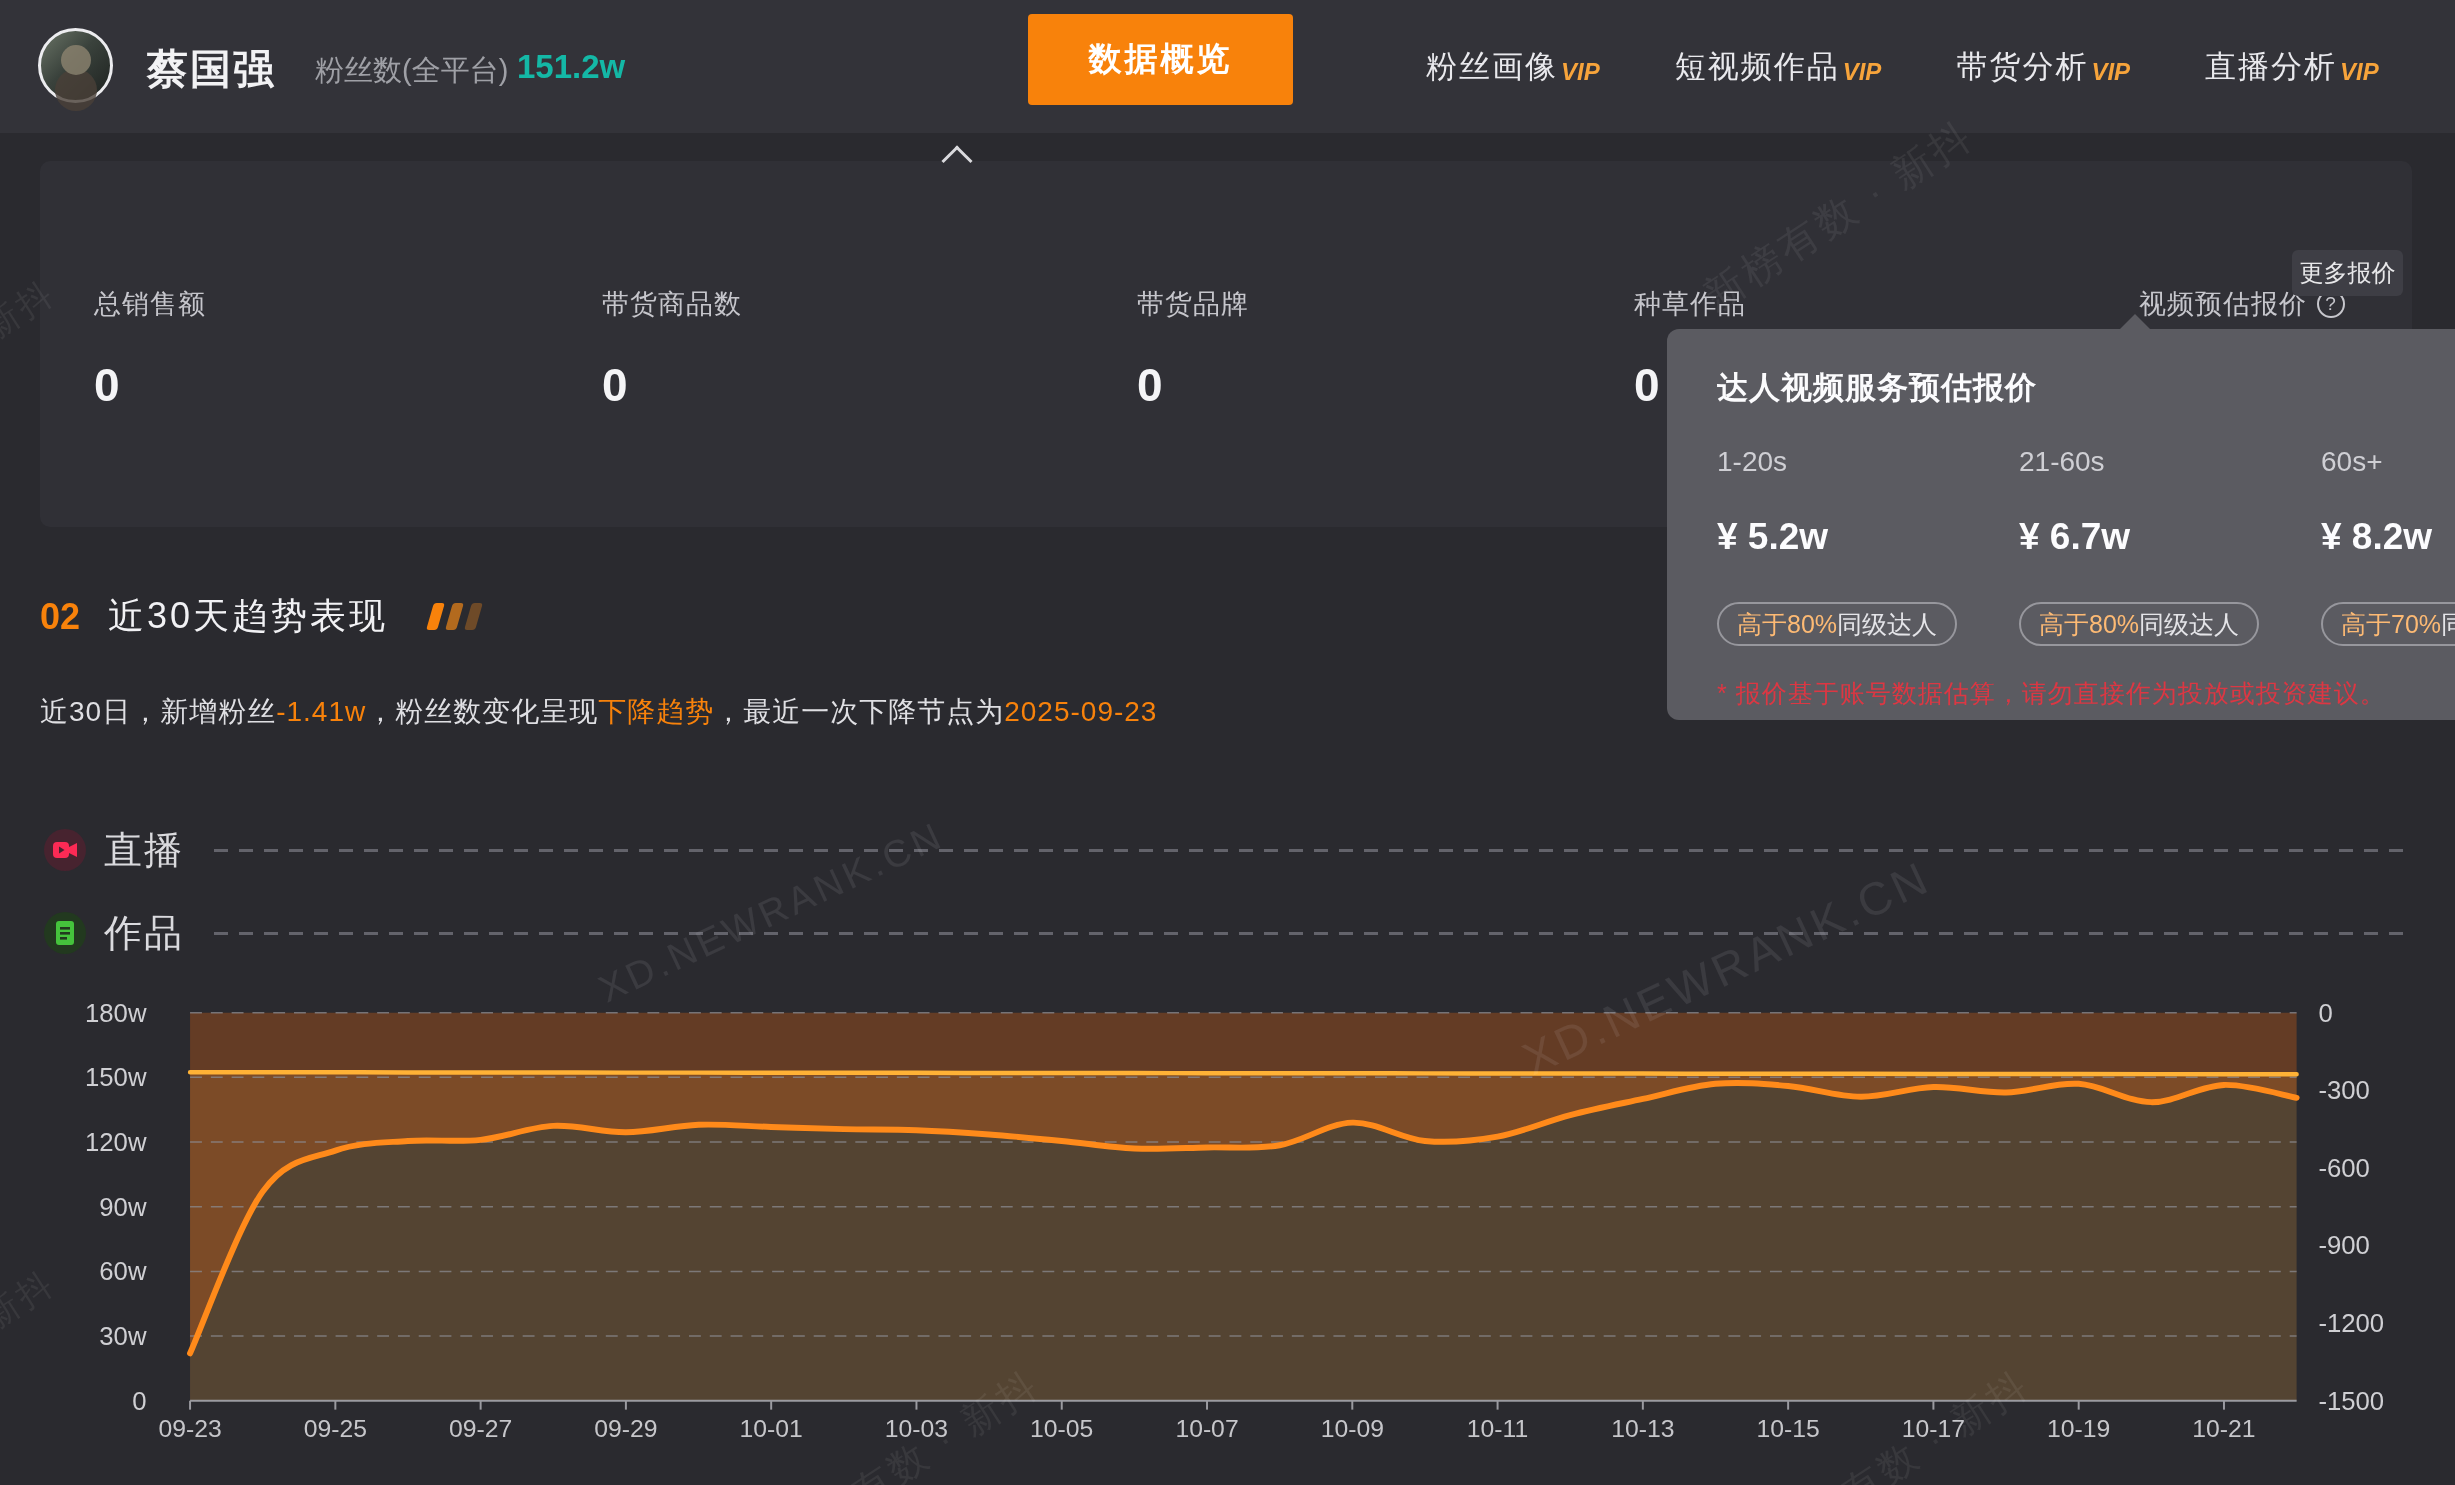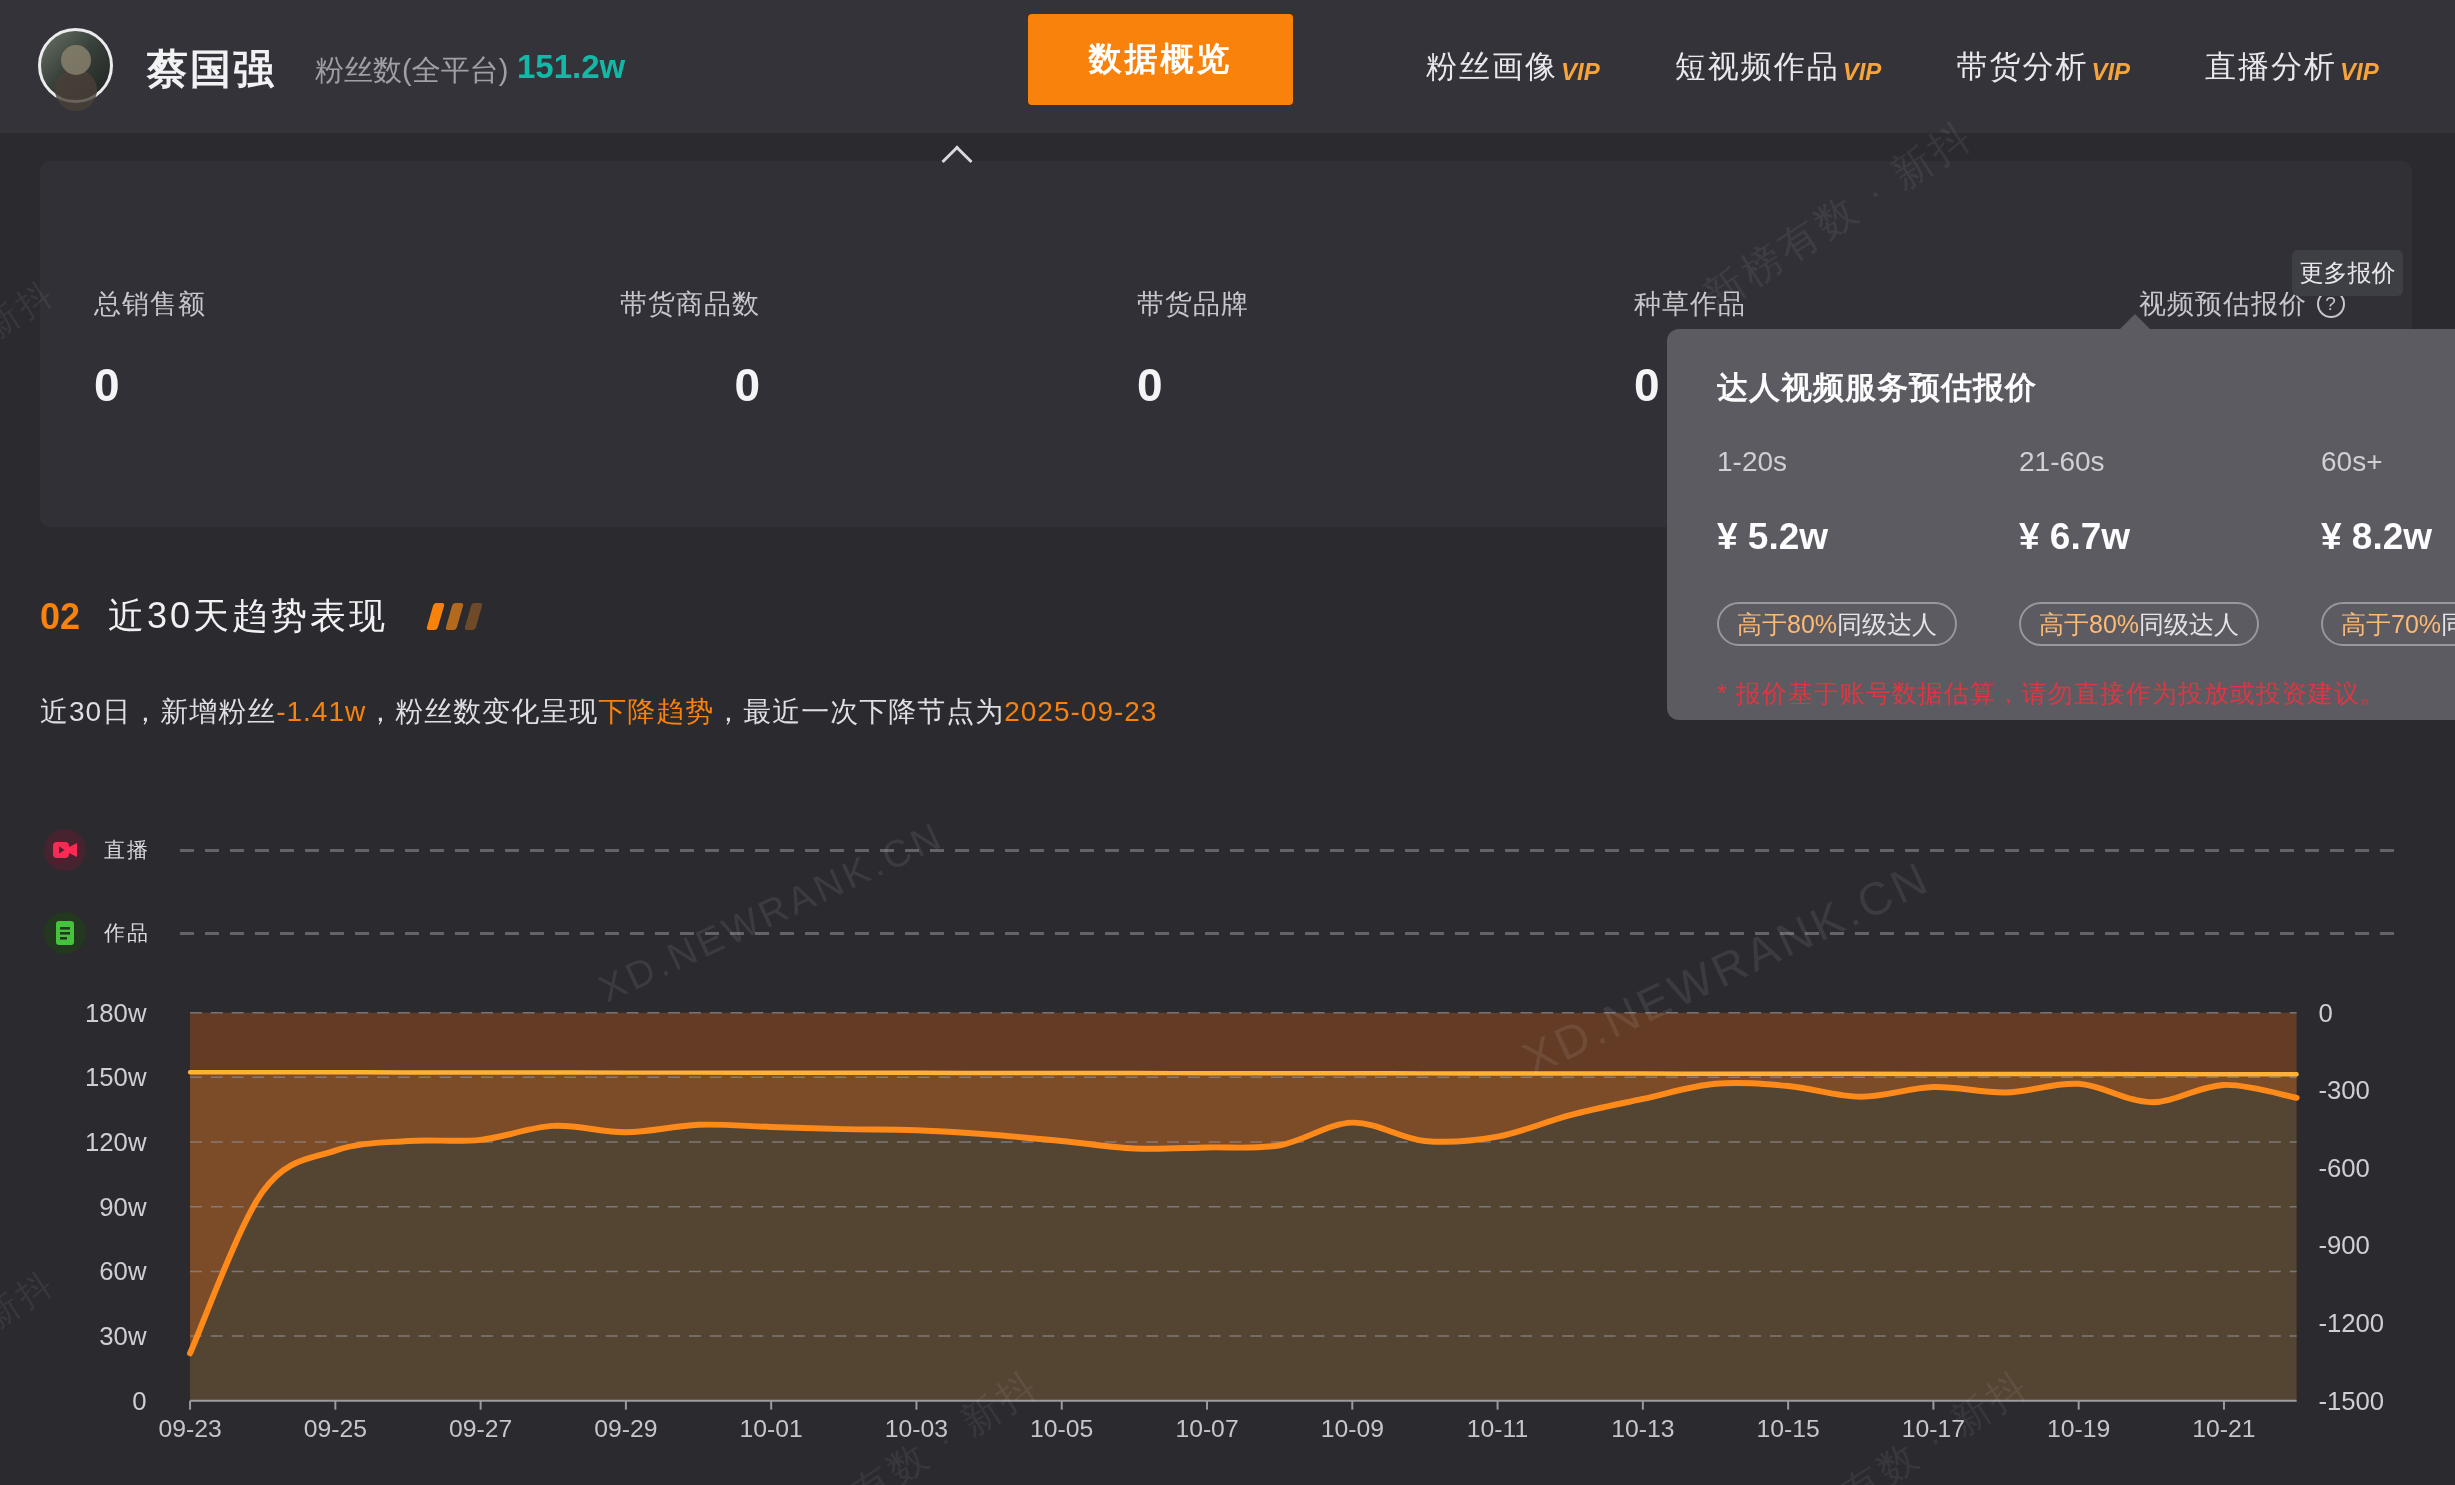--- a/index.html
+++ b/index.html
@@ -59,21 +59,21 @@
   .section-header { position:absolute; left:40px; top:592px; display:flex; align-items:center; z-index:2; }
   .section-num { font-size:36px; font-weight:bold; color:#F8820B; }
   .section-title { font-size:36px; font-weight:normal; color:#F1F1F4; margin-left:28px; letter-spacing:3px; }
   .section-marks { display:flex; gap:8px; margin-left:42px; }
   .mark { width:11px; height:27px; border-radius:3px; transform:skewX(-16deg); }
   .summary { position:absolute; left:40px; top:693px; font-size:28px; color:#DFDFE3; letter-spacing:1px; z-index:2; }
   .summary .accent { color:#F8820B; }
   
   .legend-row { position:absolute; left:44px; right:51px; height:44px; display:flex; align-items:center; z-index:2; cursor:pointer; }
   .legend-circle { width:42px; height:42px; border-radius:50%; display:flex; align-items:center; justify-content:center; }
-  .legend-label { font-size:21px; color:#DADADE; margin-left:18px; letter-spacing:2px; }
+  .legend-label { font-size:38px; color:#DADADE; margin-left:18px; letter-spacing:2px; }
   .legend-dash { flex:1; height:3px; margin-left:30px;
     background:repeating-linear-gradient(90deg,#63636B 0 14px,transparent 14px 25px); }
   
   .chart-wrap { position:absolute; left:0; top:980px; width:2455px; height:495px; z-index:1; }
   
   .wm { position:absolute; white-space:nowrap; color:rgba(235,235,245,0.07); z-index:5; pointer-events:none; letter-spacing:4px; }
 </style>
 </head>
 <body>
 
@@ -105,21 +105,21 @@
 
 <div class="panel">
   <div class="panel-caret"></div>
   <div class="stats" id="stats">
       <div class="stat-col" style="left: 54px;">
         <div class="stat-label">
           <span>总销售额</span>
         </div>
         <div class="stat-value">0</div>
       </div>
-      <div class="stat-col" style="left: 580px; text-align: right;">
+      <div class="stat-col" style="left: 562px;">
         <div class="stat-label">
           <span>带货商品数</span>
         </div>
         <div class="stat-value">0</div>
       </div>
       <div class="stat-col" style="left: 1097px;">
         <div class="stat-label">
           <span>带货品牌</span>
         </div>
         <div class="stat-value">0</div>

